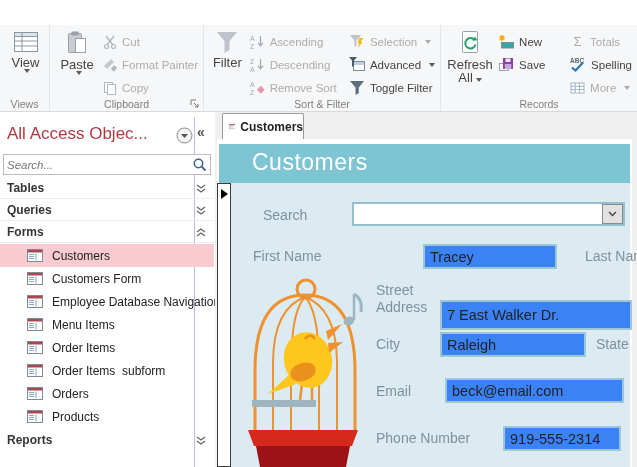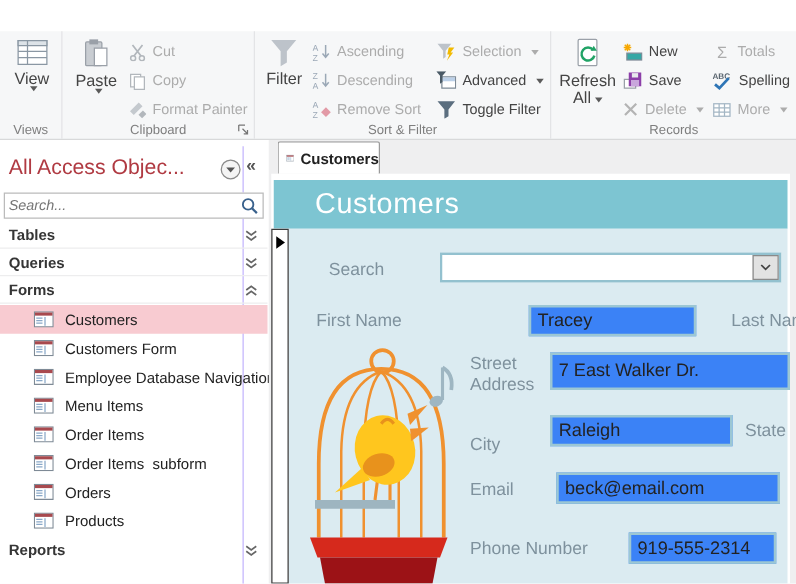--- a/index.html
+++ b/index.html
@@ -95,31 +95,31 @@
         <div class="smallbtn dis">
           <svg width="14" height="14" viewBox="0 0 14 14">
             <path d="M3,1 L10,10 M11,1 L4,10" stroke="#B2B7BC" stroke-width="1.4" fill="none"></path>
             <circle cx="3.5" cy="11.5" r="2" fill="none" stroke="#B2B7BC" stroke-width="1.2"></circle>
             <circle cx="10.5" cy="11.5" r="2" fill="none" stroke="#B2B7BC" stroke-width="1.2"></circle>
           </svg>
           <span>Cut</span>
         </div>
         <div class="smallbtn dis">
           <svg width="14" height="14" viewBox="0 0 14 14">
+            <polygon points="1,8 8,1 11,4 4,11" fill="#C4C9CE"></polygon>
+            <rect x="9" y="8" width="4" height="5" transform="rotate(45 11 10.5)" fill="#B2B7BC"></rect>
+          </svg>
+          <span>Format Painter</span>
+        </div>
+        <div class="smallbtn dis">
+          <svg width="14" height="14" viewBox="0 0 14 14">
             <rect x="1.5" y="1.5" width="8" height="10" fill="#fff" stroke="#B2B7BC"></rect>
             <rect x="4.5" y="3.5" width="8" height="10" fill="#fff" stroke="#B2B7BC"></rect>
           </svg>
           <span>Copy</span>
-        </div>
-        <div class="smallbtn dis">
-          <svg width="14" height="14" viewBox="0 0 14 14">
-            <polygon points="1,8 8,1 11,4 4,11" fill="#C4C9CE"></polygon>
-            <rect x="9" y="8" width="4" height="5" transform="rotate(45 11 10.5)" fill="#B2B7BC"></rect>
-          </svg>
-          <span>Format Painter</span>
         </div>
       </div>
       <div class="rlabel">Clipboard</div>
       <svg class="launcher" width="10" height="10" viewBox="0 0 10 10">
         <path d="M1,1 h5 M1,1 v5" stroke="#767676" fill="none"></path>
         <path d="M4,4 l4,4 M8,5 v3 h-3" stroke="#767676" fill="none"></path>
       </svg>
     </div>
 
     <div class="rgroup" style="width:237px;">
@@ -202,27 +202,20 @@
           <span>New</span>
         </div>
         <div class="smallbtn">
           <svg width="16" height="15" viewBox="0 0 16 15">
             <rect x="1.5" y="6.5" width="9" height="7" fill="#fff" stroke="#9AA0A8"></rect>
             <rect x="5" y="1" width="10" height="11" fill="#8C3FA8"></rect>
             <rect x="7.5" y="1.5" width="5" height="3.5" fill="#E8EAEC"></rect>
             <rect x="6.8" y="7" width="6.5" height="5" fill="#C9A7DC"></rect>
           </svg>
           <span>Save</span>
-        </div>
-        <div class="smallbtn dis">
-          <svg width="13" height="13" viewBox="0 0 13 13">
-            <path d="M2,2 L11,11 M11,2 L2,11" stroke="#B4B4B4" stroke-width="1.8" fill="none"></path>
-          </svg>
-          <span>Delete</span>
-          <span class="dd"></span>
         </div>
       </div>
       <div class="smallcol">
         <div class="smallbtn dis">
           <span style="font-size:13px;color:#ABABAB;width:15px;text-align:center;">Σ</span>
           <span>Totals</span>
         </div>
         <div class="smallbtn">
           <svg width="16" height="15" viewBox="0 0 16 15">
             <text x="0" y="6" font-size="6.5" font-weight="bold" fill="#5B6670">ABC</text>
@@ -403,23 +396,23 @@
           <path d="M1,1 L4.5,4.5 L8,1" stroke="#444" stroke-width="1.4" fill="none"></path>
         </svg>
     </div>
   </div>
 
   <div class="flabel" style="left:253px;top:248px;">First Name</div>
   <input class="finput" style="left: 423px; top: 244px; width: 134px; height: 25px;" value="Tracey">
   <div class="flabel" style="left:585px;top:248px;white-space:nowrap;">Last Name</div>
 
   <div class="flabel" style="left:376px;top:282px;width:58px;line-height:17px;">Street Address</div>
-  <input class="finput" style="left: 440px; top: 282px; width: 192px; height: 30px;" value="7 East Walker Dr.">
-
-  <div class="flabel" style="left:376px;top:336px;margin-top:11px;">City</div>
+  <input class="finput" style="left: 440px; top: 300px; width: 192px; height: 30px;" value="7 East Walker Dr.">
+
+  <div class="flabel" style="left:376px;top:336px;">City</div>
   <input class="finput" style="left: 440px; top: 332px; width: 146px; height: 25px;" value="Raleigh">
   <div class="flabel" style="left:596px;top:336px;">State</div>
 
   <div class="flabel" style="left:376px;top:383px;">Email</div>
   <input class="finput" style="left: 445px; top: 378px; width: 179px; height: 25px;" value="beck@email.com">
 
   <div class="flabel" style="left:376px;top:430px;">Phone Number</div>
   <input class="finput" style="left: 503px; top: 426px; width: 118px; height: 25px;" value="919-555-2314">
 
 </div>

